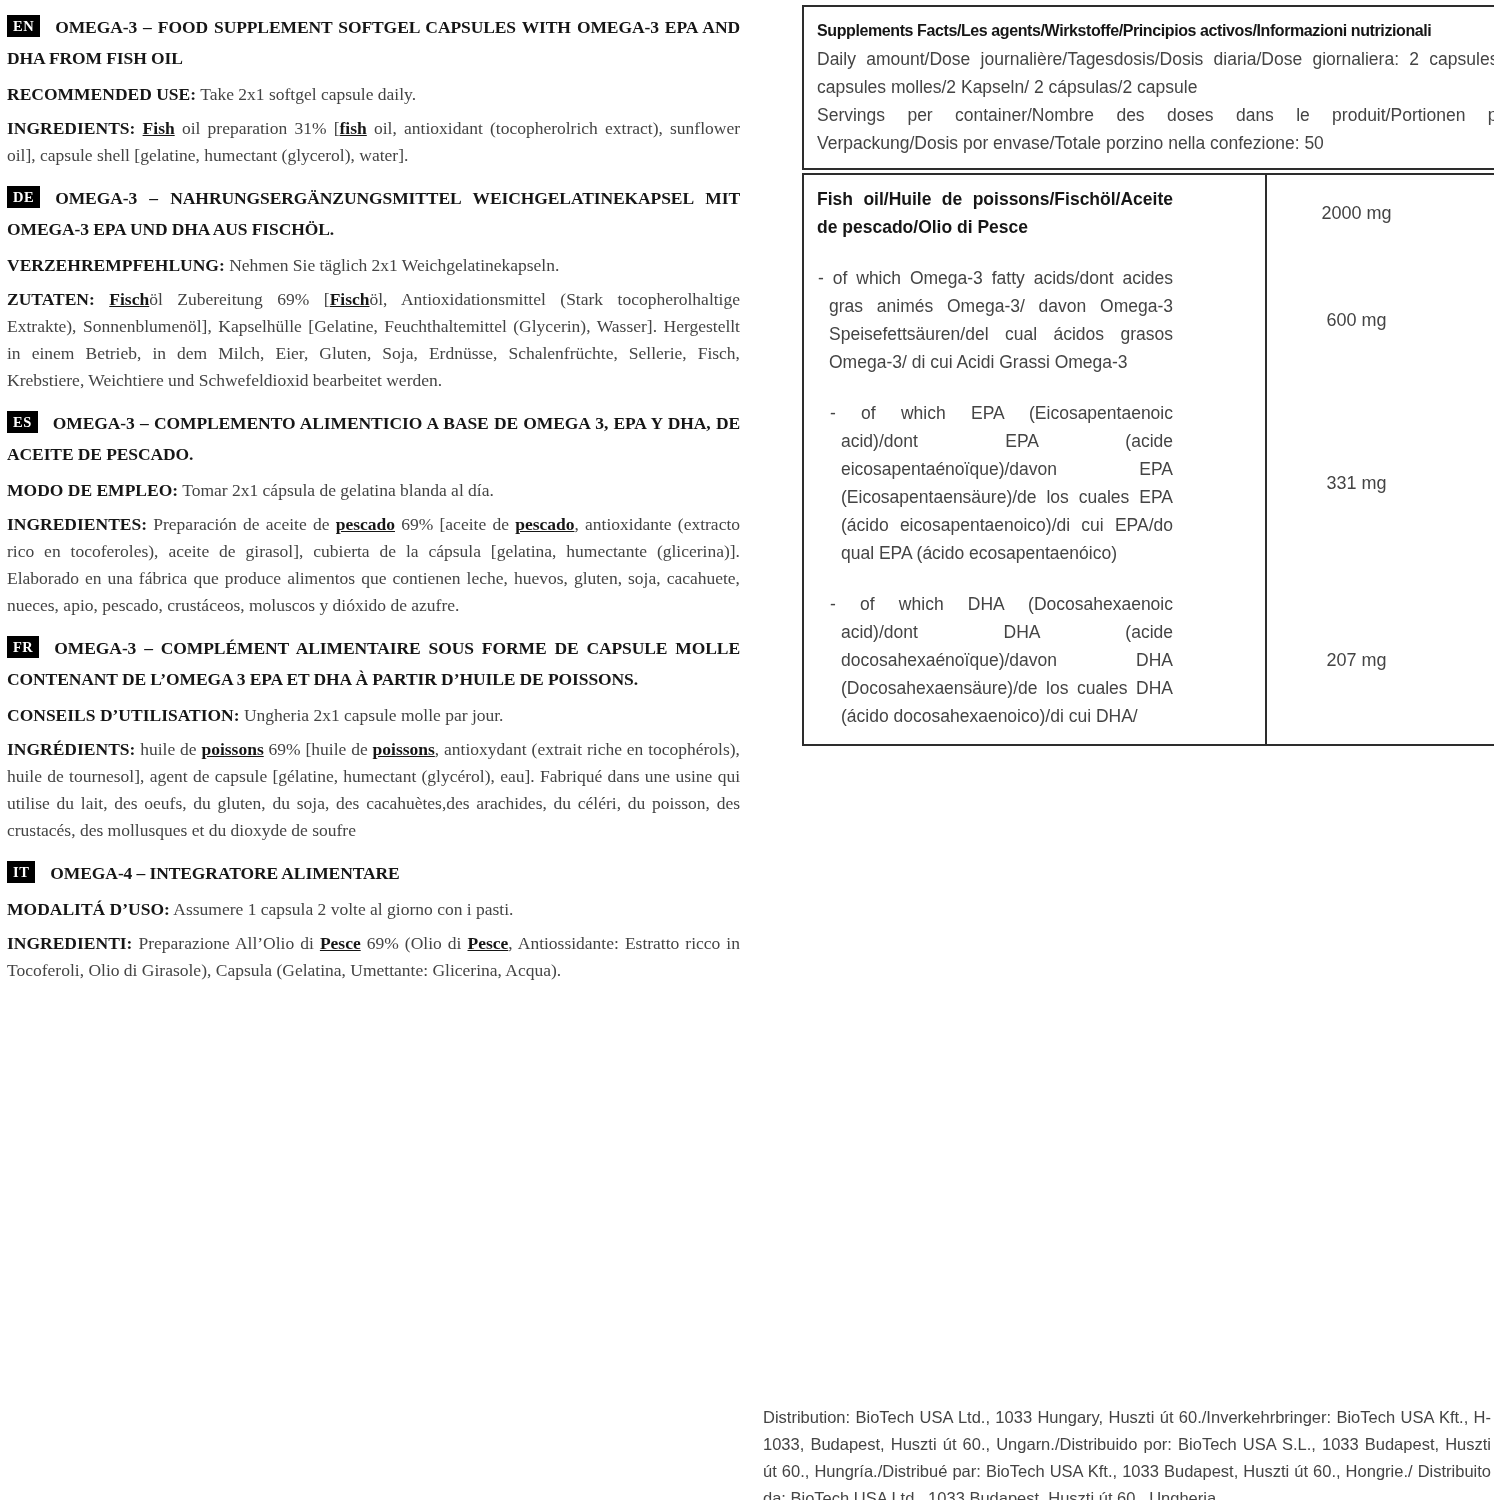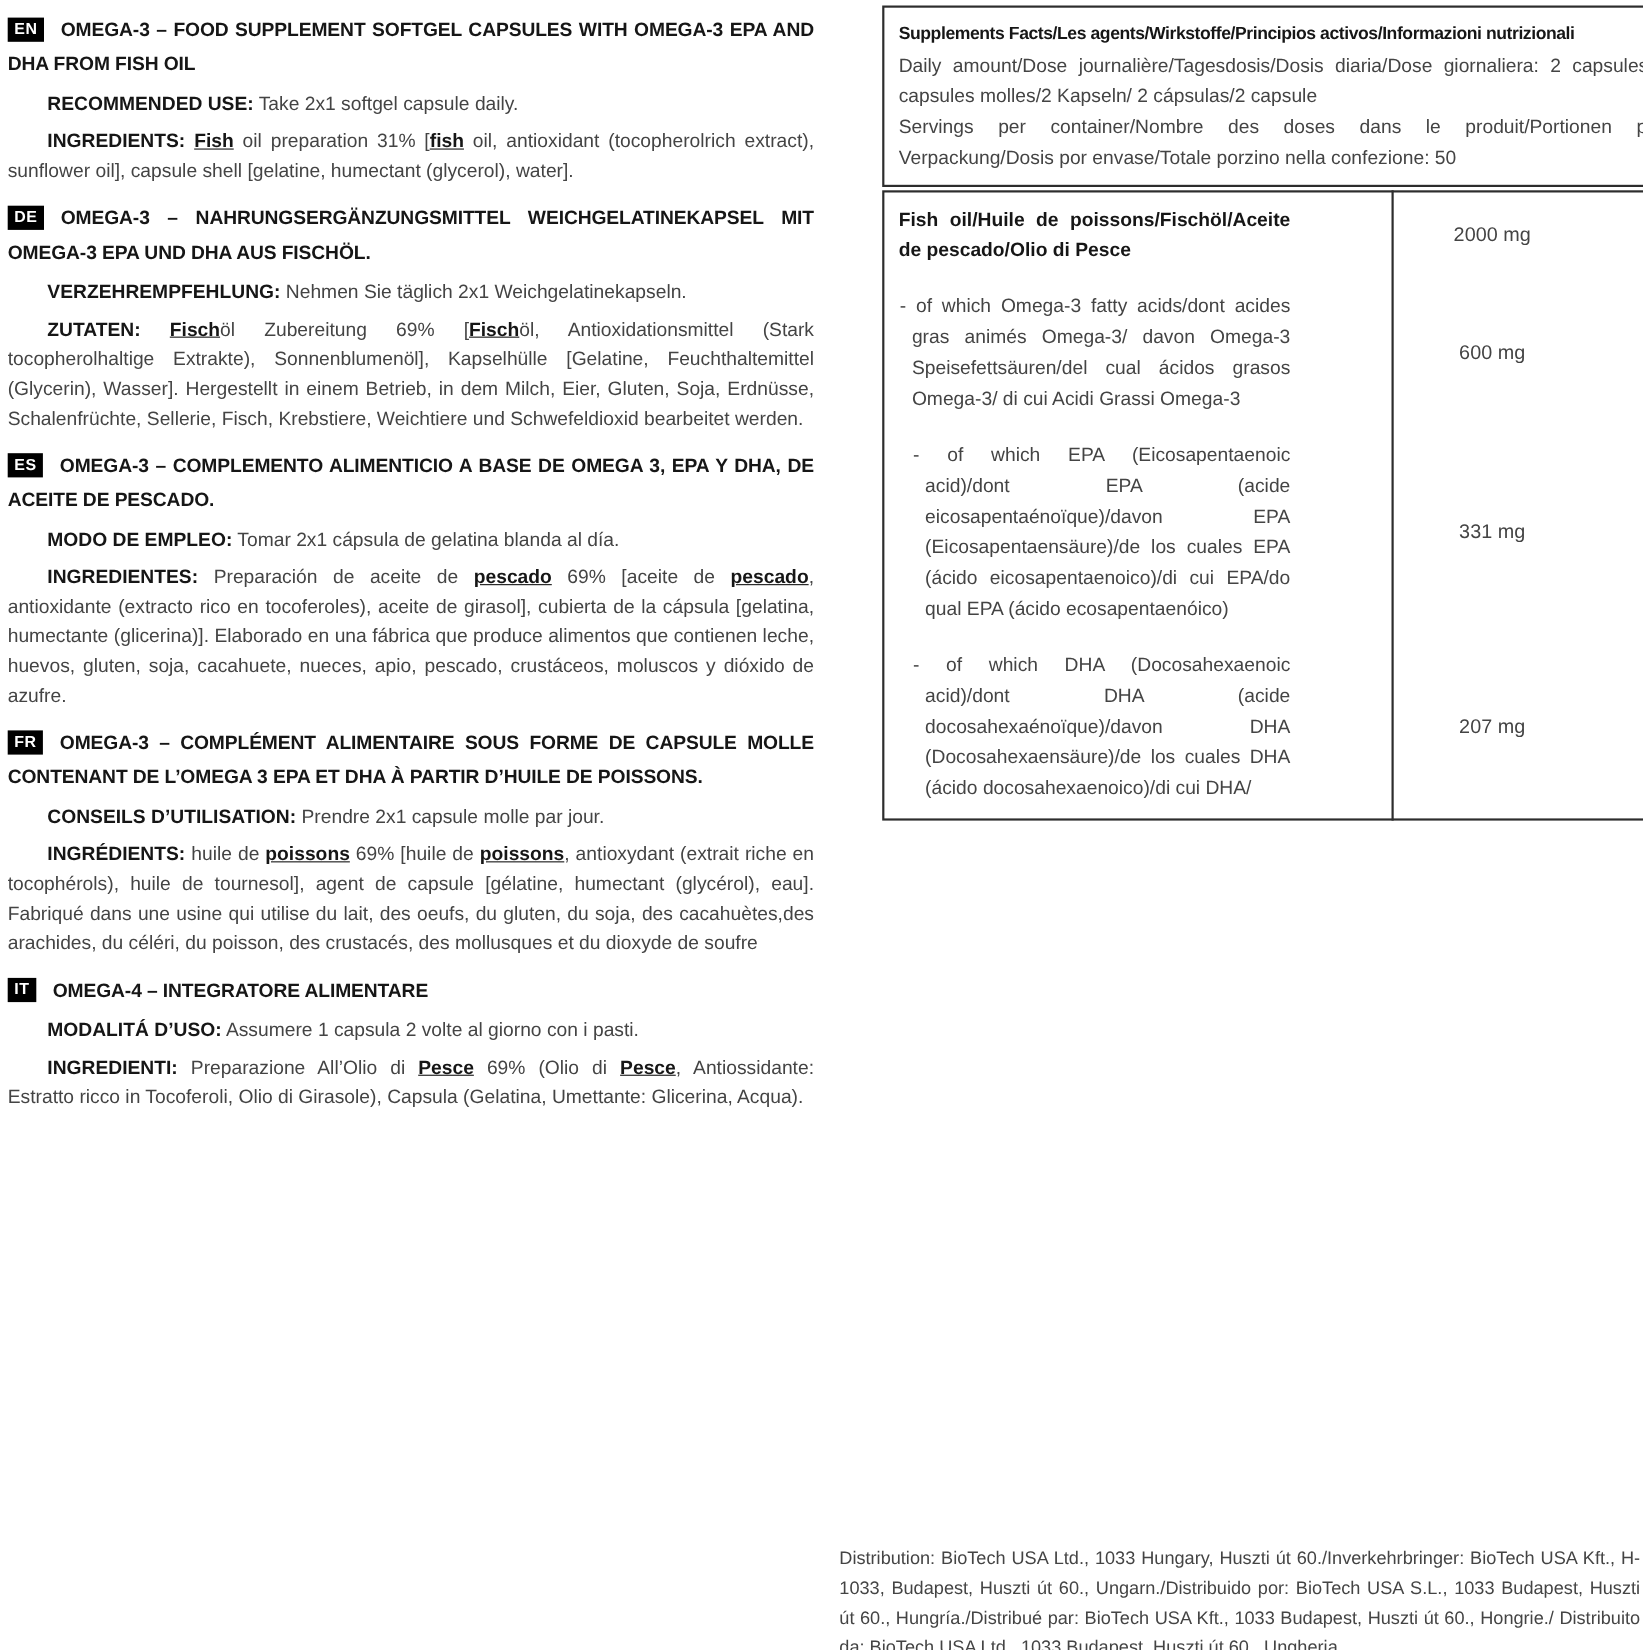--- a/index.html
+++ b/index.html
@@ -1,28 +1,28 @@
 <!DOCTYPE html>
 <html><head>
 <meta charset="utf-8">
 <style>
   html,body{margin:0;padding:0;background:#ffffff;}
   .page{position:relative;width:1494px;height:1500px;background:#fff;overflow:hidden;
         font-family:"Liberation Sans","DejaVu Sans",sans-serif;color:#3f3f3f;}
 
   
   .left-col{position:absolute;left:7px;top:12px;width:733px;}
-  .section{margin-bottom:14px;}
+  .section{margin-bottom:14px;font-family:Liberation Serif, serif;}
   .sec-title{font-size:17.5px;font-weight:bold;color:#161616;line-height:31px;
              text-align:justify;letter-spacing:-0.1px;}
   .badge{display:inline-block;background:#000;color:#fff;font-weight:bold;font-size:14.5px;
          line-height:1;padding:4px 6px 3px;margin-right:15px;position:relative;top:-2px;
          letter-spacing:.5px;}
   .block{margin-top:7px;font-size:17.5px;line-height:27px;text-align:justify;color:#444;}
-  .block .lbl{font-weight:bold;color:#161616;margin-left:36px;}
+  .block .lbl{font-weight:bold;color:#161616;}
   .seg-bu{font-weight:bold;color:#161616;text-decoration:underline;}
 
   
   .facts{position:absolute;left:802px;top:5px;width:726px;box-sizing:border-box;}
   .facts-header{border:2px solid #2d2d2d;box-sizing:border-box;padding:9px 13px 11px;}
   .facts-title{font-size:16px;font-weight:bold;color:#161616;line-height:29px;
                letter-spacing:-0.4px;white-space:nowrap;overflow:hidden;}
   .facts-line{font-size:17.5px;line-height:28px;color:#444;text-align:justify;}
   .facts-band{background:#000;color:#fff;margin-top:3px;padding:9px 12px;
               font-size:19px;font-weight:bold;line-height:28px;text-align:right;}
@@ -59,21 +59,21 @@
         <div class="block"><span class="lbl">VERZEHREMPFEHLUNG:</span><span> Nehmen Sie täglich 2x1 Weichgelatinekapseln.</span></div>
         <div class="block"><span class="lbl">ZUTATEN:</span><span> </span><span class="seg-bu">Fisch</span><span>öl Zubereitung 69% [</span><span class="seg-bu">Fisch</span><span>öl, Antioxidationsmittel (Stark tocopherolhaltige Extrakte), Sonnenblumenöl], Kapselhülle [Gelatine, Feuchthaltemittel (Glycerin), Wasser]. Hergestellt in einem Betrieb, in dem Milch, Eier, Gluten, Soja, Erdnüsse, Schalenfrüchte, Sellerie, Fisch, Krebstiere, Weichtiere und Schwefeldioxid bearbeitet werden.</span></div>
       </div>
       <div class="section">
         <div class="sec-title"><span class="badge">ES</span><span>OMEGA-3 – COMPLEMENTO ALIMENTICIO A BASE DE OMEGA 3, EPA Y DHA, DE ACEITE DE PESCADO.</span></div>
         <div class="block"><span class="lbl">MODO DE EMPLEO:</span><span> Tomar 2x1 cápsula de gelatina blanda al día.</span></div>
         <div class="block"><span class="lbl">INGREDIENTES:</span><span> Preparación de aceite de </span><span class="seg-bu">pescado</span><span> 69% [aceite de </span><span class="seg-bu">pescado</span><span>, antioxidante (extracto rico en tocoferoles), aceite de girasol], cubierta de la cápsula [gelatina, humectante (glicerina)]. Elaborado en una fábrica que produce alimentos que contienen leche, huevos, gluten, soja, cacahuete, nueces, apio, pescado, crustáceos, moluscos y dióxido de azufre.</span></div>
       </div>
       <div class="section">
         <div class="sec-title"><span class="badge">FR</span><span>OMEGA-3 – COMPLÉMENT ALIMENTAIRE SOUS FORME DE CAPSULE MOLLE CONTENANT DE L’OMEGA 3 EPA ET DHA À PARTIR D’HUILE DE POISSONS.</span></div>
-        <div class="block"><span class="lbl">CONSEILS D’UTILISATION:</span><span> Prendre 2x1 capsule molle par jour.</span></div>
+        <div class="block"><span class="lbl">CONSEILS D’UTILISATION:</span><span> Ungheria 2x1 capsule molle par jour.</span></div>
         <div class="block"><span class="lbl">INGRÉDIENTS:</span><span> huile de </span><span class="seg-bu">poissons</span><span> 69% [huile de </span><span class="seg-bu">poissons</span><span>, antioxydant (extrait riche en tocophérols), huile de tournesol], agent de capsule [gélatine, humectant (glycérol), eau]. Fabriqué dans une usine qui utilise du lait, des oeufs, du gluten, du soja, des cacahuètes,des arachides, du céléri, du poisson, des crustacés, des mollusques et du dioxyde de soufre</span></div>
       </div>
       <div class="section">
         <div class="sec-title"><span class="badge">IT</span><span>OMEGA-4 – INTEGRATORE ALIMENTARE</span></div>
         <div class="block"><span class="lbl">MODALITÁ D’USO:</span><span> Assumere 1 capsula 2 volte al giorno con i pasti.</span></div>
         <div class="block"><span class="lbl">INGREDIENTI:</span><span> Preparazione All’Olio di </span><span class="seg-bu">Pesce</span><span> 69% (Olio di </span><span class="seg-bu">Pesce</span><span>, Antiossidante: Estratto ricco in Tocoferoli, Olio di Girasole), Capsula (Gelatina, Umettante: Glicerina, Acqua).</span></div>
       </div>
     </div>
 
   <div class="facts">

